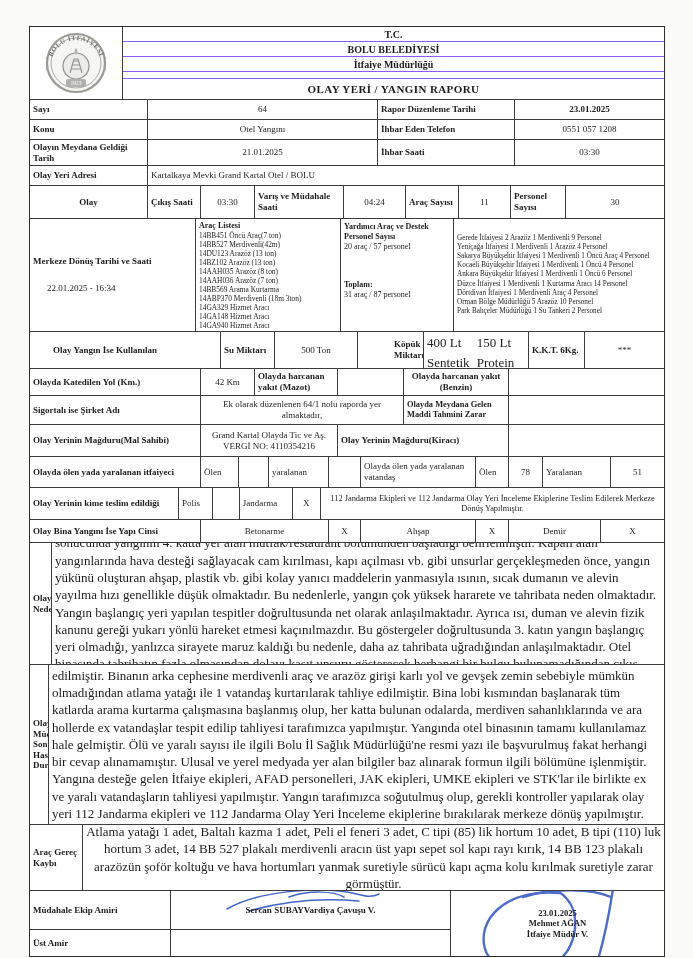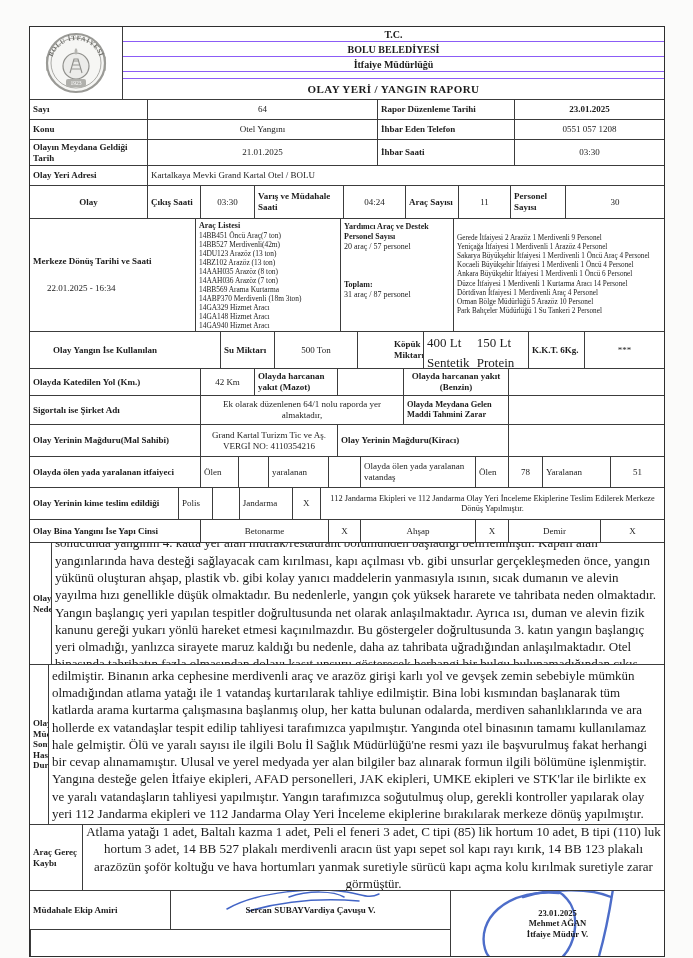--- a/index.html
+++ b/index.html
@@ -180,21 +180,21 @@
   <div class="row" style="height:29px;">
     <div class="c b lc" style="width:170px;">Sigortalı ise Şirket Adı</div>
     <div class="c ctr" style="width:203px;">Ek olarak düzenlenen 64/1 nolu raporda yer almaktadır,</div>
     <div class="c b lc" style="width:105px;font-size:8.4px;">Olayda Meydana Gelen Maddi Tahmini Zarar</div>
     <div class="c ctr fill"></div>
   </div>
 
   <div class="row" style="height:32px;">
     <div class="c b lc" style="width:170px;">Olay Yerinin Mağduru(Mal Sahibi)</div>
     <div class="c" style="width:137px;display:flex;flex-direction:column;align-items:center;justify-content:center;text-align:center;">
-      <div>Grand Kartal Turizm Tic ve Aş.</div>
+      <div>Grand Kartal Olayda Tic ve Aş.</div>
       <div>VERGİ NO: 4110354216</div>
     </div>
     <div class="c b lc" style="width:171px;">Olay Yerinin Mağduru(Kiracı)</div>
     <div class="c ctr fill"></div>
   </div>
 
   <div class="row" style="height:31px;">
     <div class="c b lc" style="width:170px;">Olayda ölen yada yaralanan itfaiyeci</div>
     <div class="c lc" style="width:38px;">Ölen</div>
     <div class="c ctr" style="width:30px;"></div>
@@ -257,20 +257,21 @@
               <path d="M8 24 C 40 6, 95 2, 128 7 C 145 10, 150 14, 160 9"></path>
               <path d="M30 26 C 65 16, 105 13, 140 16"></path>
               <path d="M70 12 C 90 5, 115 6, 125 12"></path>
             </g>
           </svg>
           <div class="b" style="position:relative;">Sercan SUBAY</div>
           <div class="b" style="position:relative;">Vardiya Çavuşu V.</div>
         </div>
       </div>
       <div class="brow" style="height:27px;">
+        <div class="c b lc" style="width:140px;">Üst Amir</div>
         <div class="c fill" style="border-left:1px solid #3c3c3c;"></div>
       </div>
     </div>
     <div class="c fill sigwrap" style="border-left:1px solid #3c3c3c;">
       <svg class="sig-svg" width="190" height="100" viewBox="0 0 190 100" style="top:-12px;left:12px;">
         <g fill="none" stroke="#2e54c0" stroke-width="2.4" stroke-linecap="round" opacity="0.85">
           <path d="M96 14 C 40 10, 14 42, 22 70 C 28 92, 70 98, 92 84 C 114 70, 118 36, 104 20 C 98 12, 88 10, 96 14"></path>
           <path d="M60 18 C 90 8, 130 10, 148 18"></path>
           <path d="M150 10 C 146 36, 140 68, 130 96"></path>
         </g>

